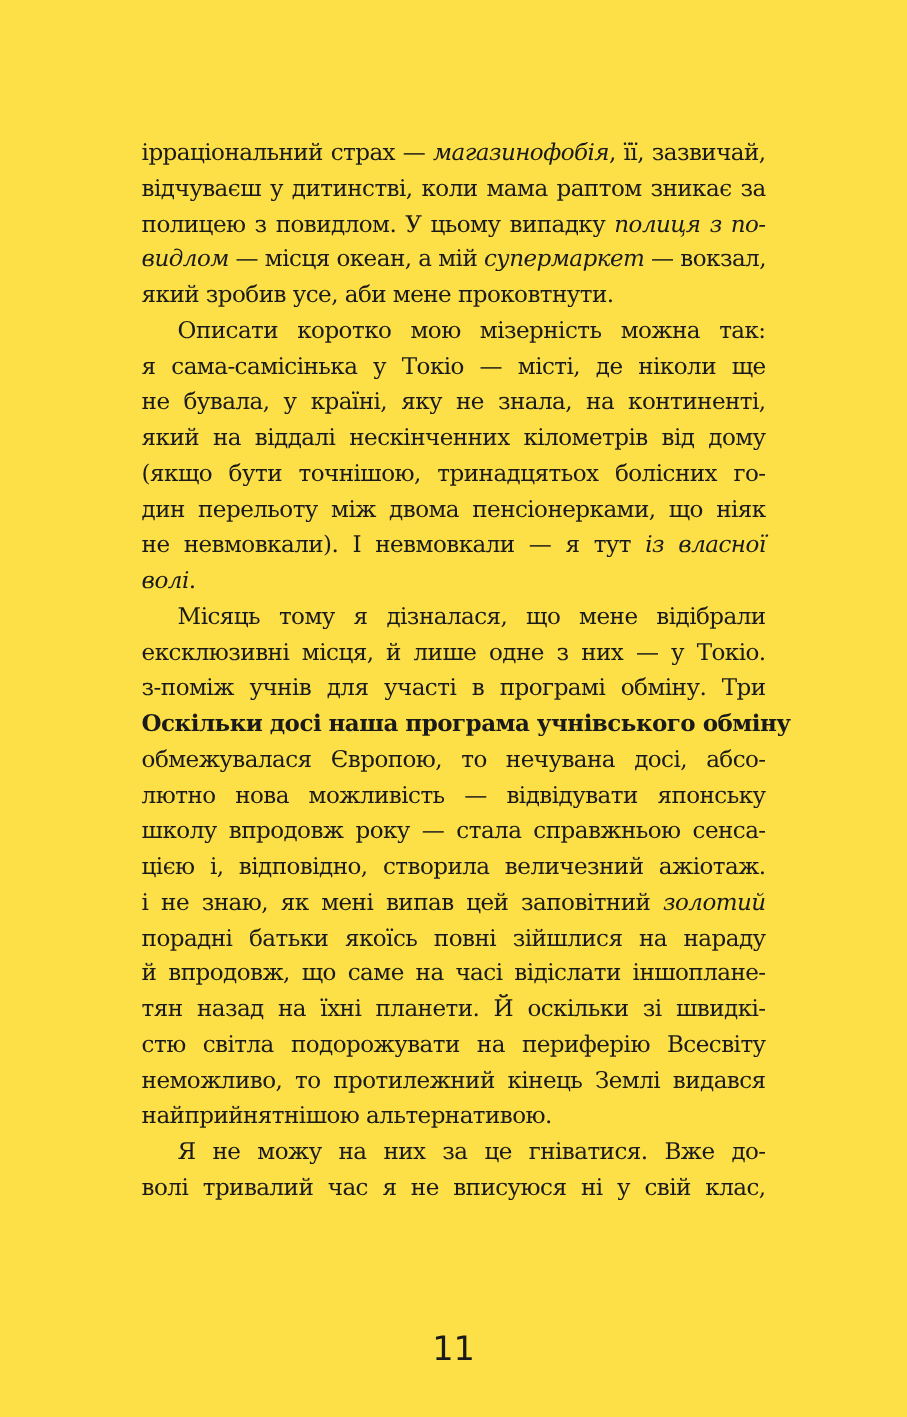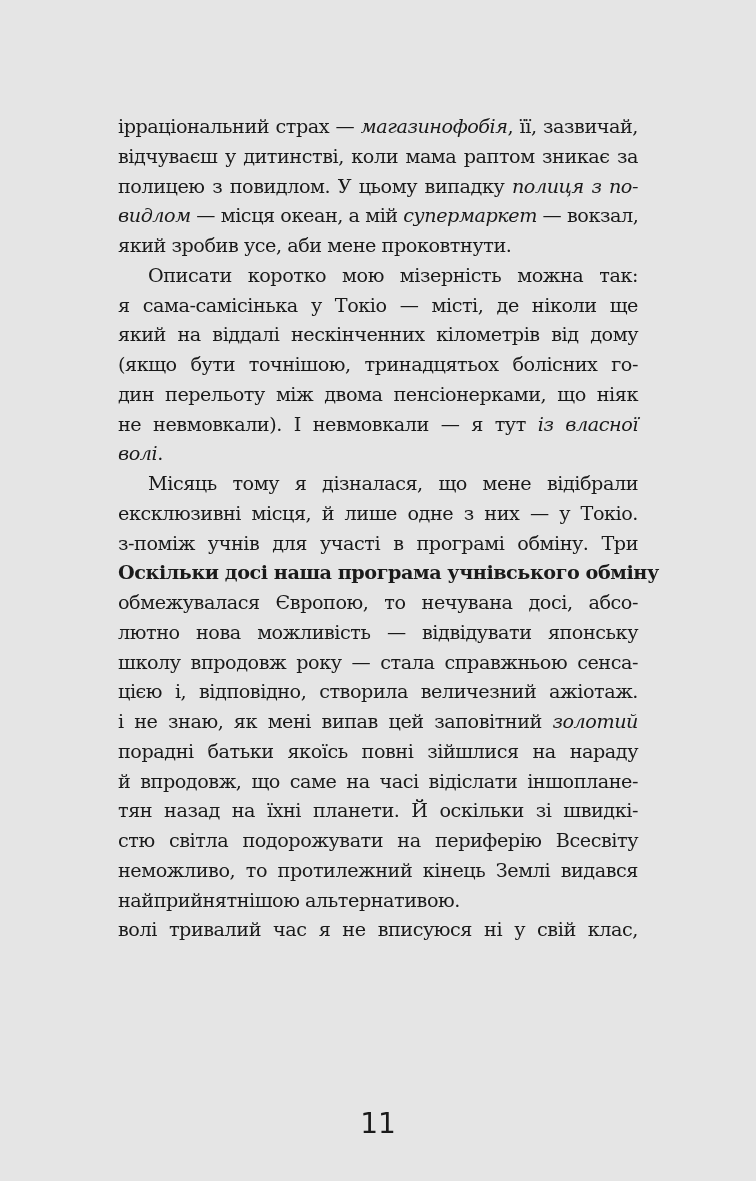--- a/index.html
+++ b/index.html
@@ -1,17 +1,17 @@
 <!DOCTYPE html>
 <html><head>
 <meta charset="utf-8">
 <style>
   html, body { margin: 0; padding: 0; background: #ffffff; }
   body { width: 756px; height: 1181px; position: relative; overflow: hidden; }
-  .page { position: absolute; left: 0; top: 0; width: 756px; height: 1181px; background: #e5e5e5; }
+  .page { position: absolute; left: 0; top: 0; width: 756px; height: 1181px; background: #fde047; }
   .text-block {
     position: absolute;
     left: 118px;
     top: 112px;
     width: 520px;
     font-family: "DejaVu Serif", "Liberation Serif", serif;
     font-size: 19.2px;
     line-height: 29.75px;
     color: #1a1a1a;
     text-align: justify;
@@ -45,36 +45,38 @@
 
 <div class="page">
   <div class="text-block" id="text-block">
       <span class="line" style="word-spacing: 0px;"><span class="seg">ірраціональний страх — </span><span class="seg it">магазинофобія</span><span class="seg">, її, зазвичай,</span></span>
       <span class="line" style="word-spacing: 0px;"><span class="seg">відчуваєш у дитинстві, коли мама раптом зникає за</span></span>
       <span class="line" style="word-spacing: 0px;"><span class="seg">полицею з повидлом. У цьому випадку </span><span class="seg it">полиця з по-</span></span>
       <span class="line" style="word-spacing: 0px;"><span class="seg it">видлом</span><span class="seg"> — місця океан, а мій </span><span class="seg it">супермаркет</span><span class="seg"> — вокзал,</span></span>
       <span class="line last"><span class="seg">який зробив усе, аби мене проковтнути.</span></span>
       <span class="line indent" style="word-spacing: 0px;"><span class="seg">Описати коротко мою мізерність можна так:</span></span>
       <span class="line" style="word-spacing: 0px;"><span class="seg">я сама-самісінька у Токіо — місті, де ніколи ще</span></span>
+      <span class="line" style="word-spacing: 0px;"><span class="seg">не бувала, у країні, яку не знала, на континенті,</span></span>
       <span class="line" style="word-spacing: 0px;"><span class="seg">який на віддалі нескінченних кілометрів від дому</span></span>
       <span class="line" style="word-spacing: 0px;"><span class="seg">(якщо бути точнішою, тринадцятьох болісних го-</span></span>
       <span class="line" style="word-spacing: 0px;"><span class="seg">дин перельоту між двома пенсіонерками, що ніяк</span></span>
       <span class="line" style="word-spacing: 0px;"><span class="seg">не невмовкали). І невмовкали — я тут </span><span class="seg it">із власної</span></span>
       <span class="line last"><span class="seg it">волі</span><span class="seg">.</span></span>
       <span class="line indent" style="word-spacing: 0px;"><span class="seg">Місяць тому я дізналася, що мене відібрали</span></span>
       <span class="line" style="word-spacing: 0px;"><span class="seg">ексклюзивні місця, й лише одне з них — у Токіо.</span></span>
       <span class="line" style="word-spacing: 0px;"><span class="seg">з-поміж учнів для участі в програмі обміну. Три</span></span>
       <span class="line" style="word-spacing: 0px; font-weight: bold;"><span class="seg">Оскільки досі наша програма учнівського обміну</span></span>
       <span class="line" style="word-spacing: 0px;"><span class="seg">обмежувалася Європою, то нечувана досі, абсо-</span></span>
       <span class="line" style="word-spacing: 0px;"><span class="seg">лютно нова можливість — відвідувати японську</span></span>
       <span class="line" style="word-spacing: 0px;"><span class="seg">школу впродовж року — стала справжньою сенса-</span></span>
       <span class="line" style="word-spacing: 0px;"><span class="seg">цією і, відповідно, створила величезний ажіотаж.</span></span>
       <span class="line" style="word-spacing: 0px;"><span class="seg">і не знаю, як мені випав цей заповітний </span><span class="seg it">золотий</span></span>
       <span class="line" style="word-spacing: 0px;"><span class="seg">порадні батьки якоїсь повні зійшлися на нараду</span></span>
       <span class="line" style="word-spacing: 0px;"><span class="seg">й впродовж, що саме на часі відіслати іншоплане-</span></span>
       <span class="line" style="word-spacing: 0px;"><span class="seg">тян назад на їхні планети. Й оскільки зі швидкі-</span></span>
       <span class="line" style="word-spacing: 0px;"><span class="seg">стю світла подорожувати на периферію Всесвіту</span></span>
       <span class="line" style="word-spacing: 0px;"><span class="seg">неможливо, то протилежний кінець Землі видався</span></span>
       <span class="line last"><span class="seg">найприйнятнішою альтернативою.</span></span>
+      <span class="line indent" style="word-spacing: 0px;"><span class="seg">Я не можу на них за це гніватися. Вже до-</span></span>
       <span class="line" style="word-spacing: 0px;"><span class="seg">волі тривалий час я не вписуюся ні у свій клас,</span></span>
     </div>
   <div class="page-number">11</div>
 </div>
 
 </body></html>

